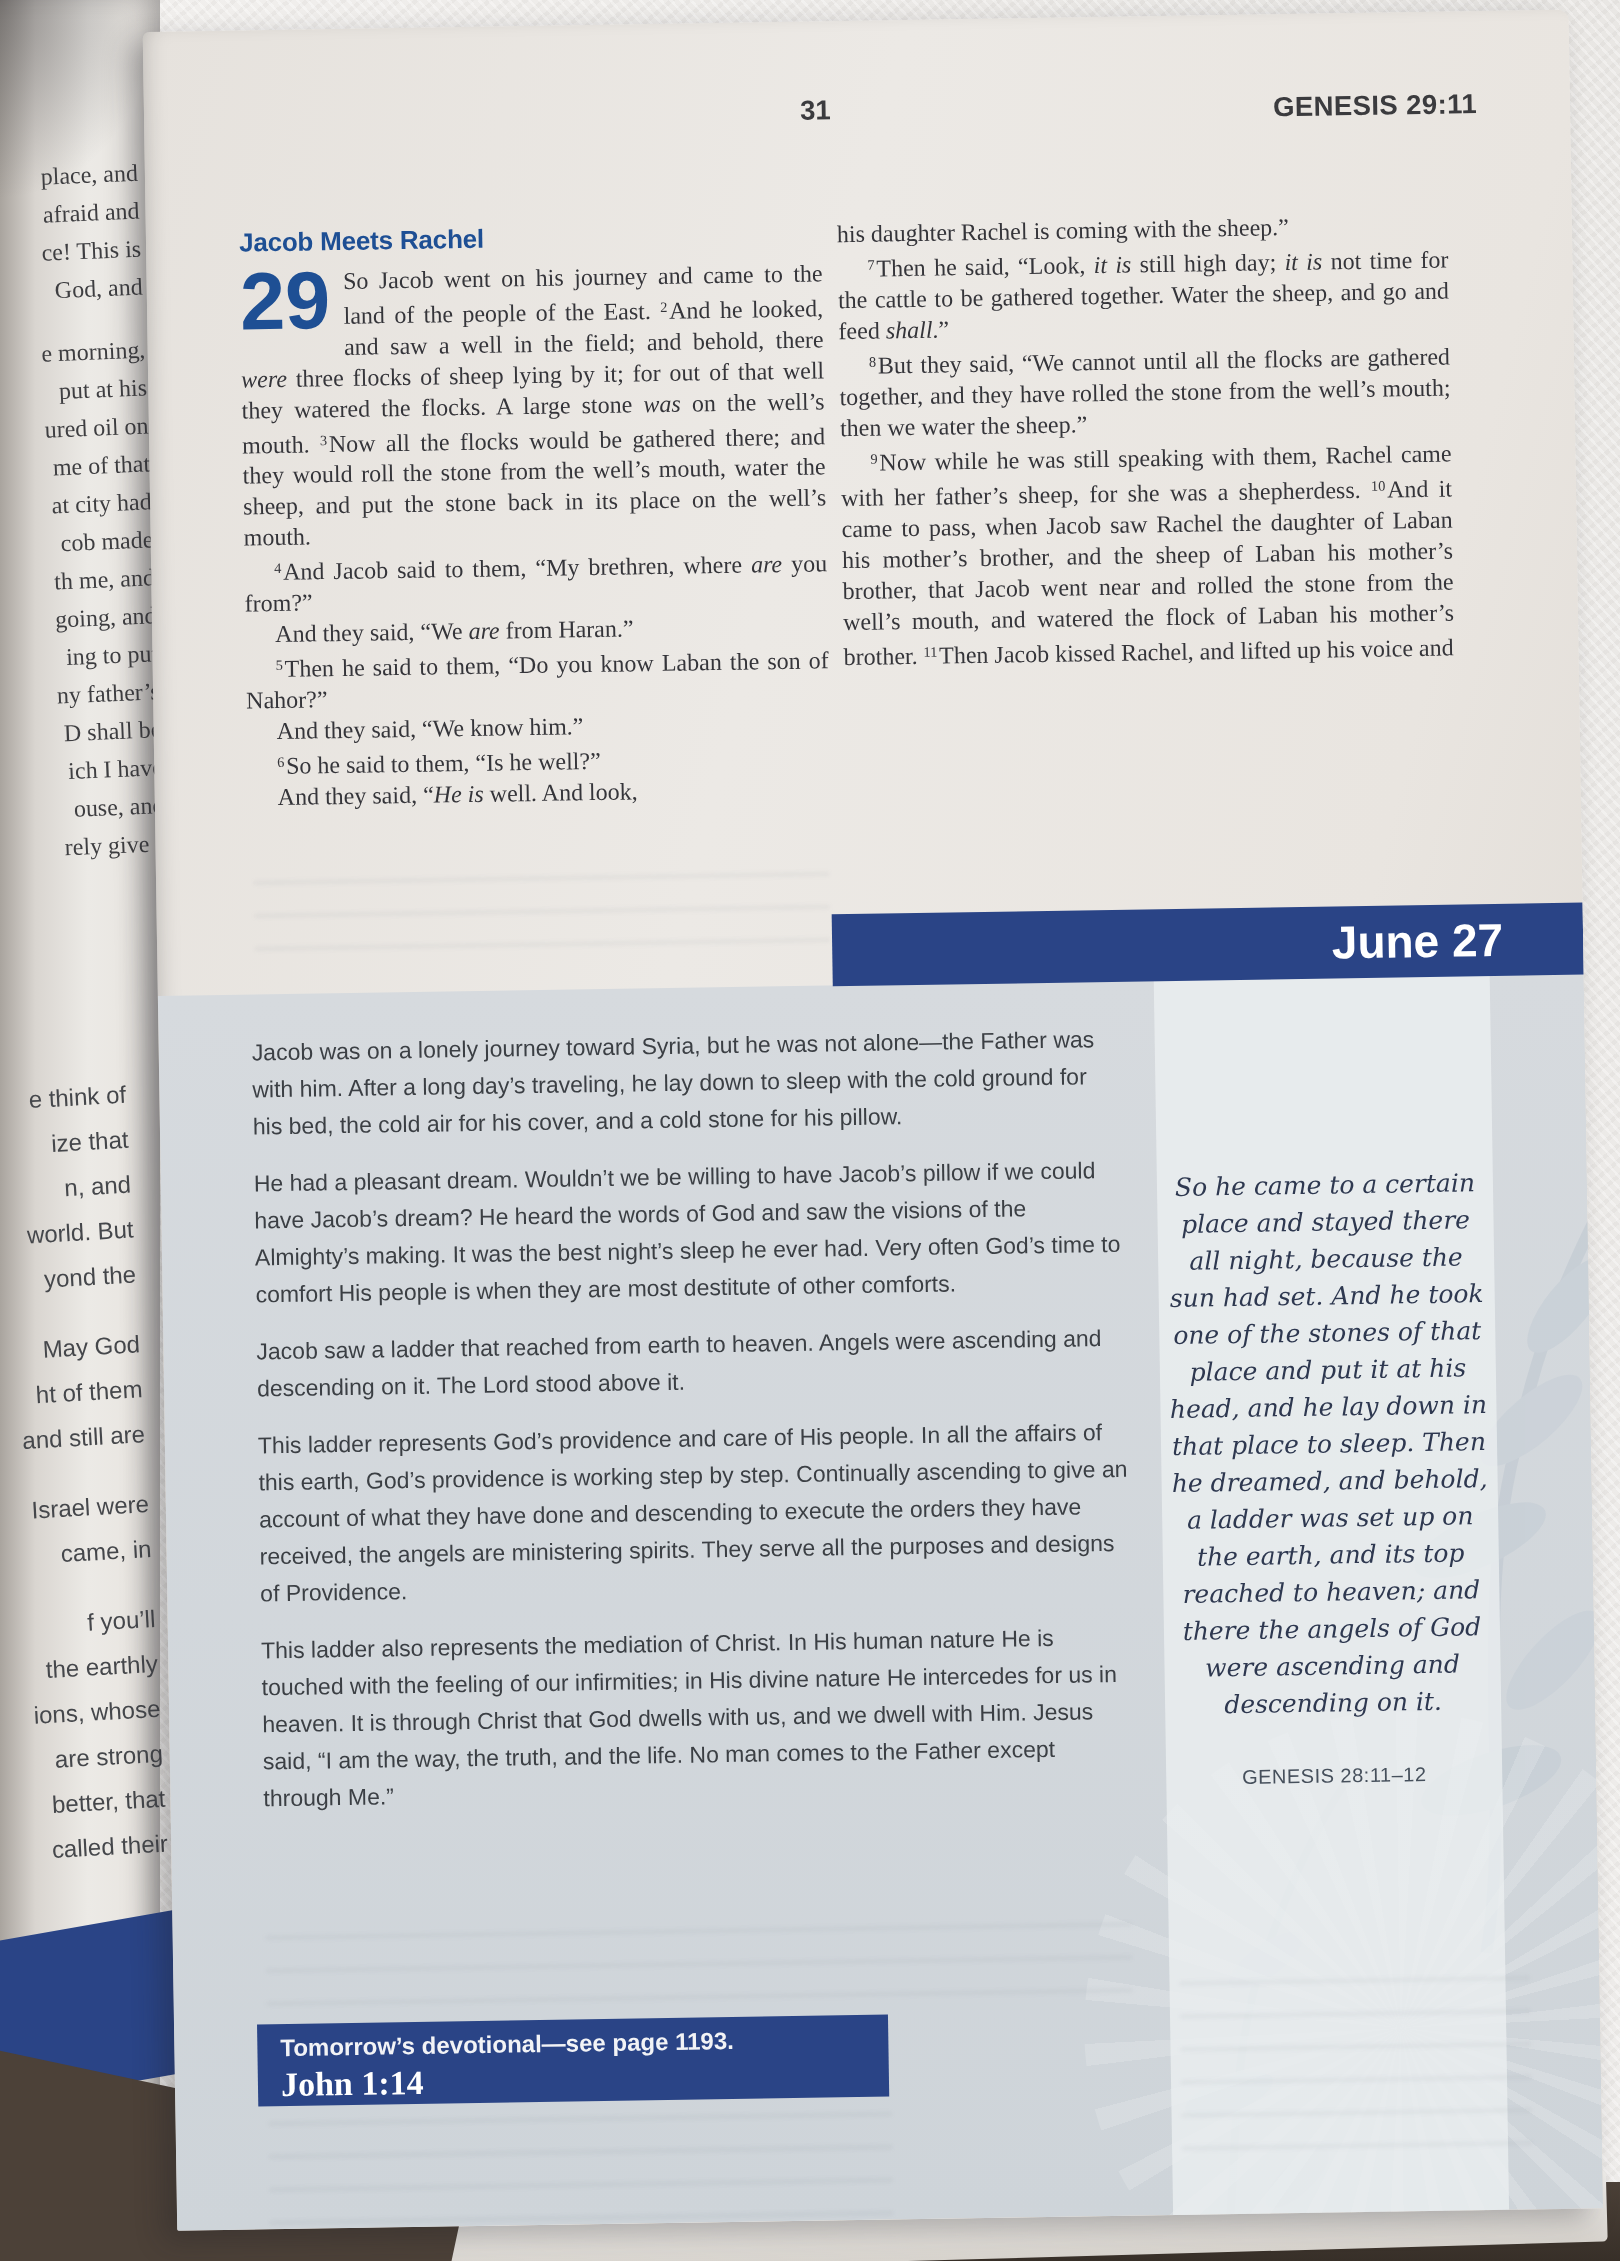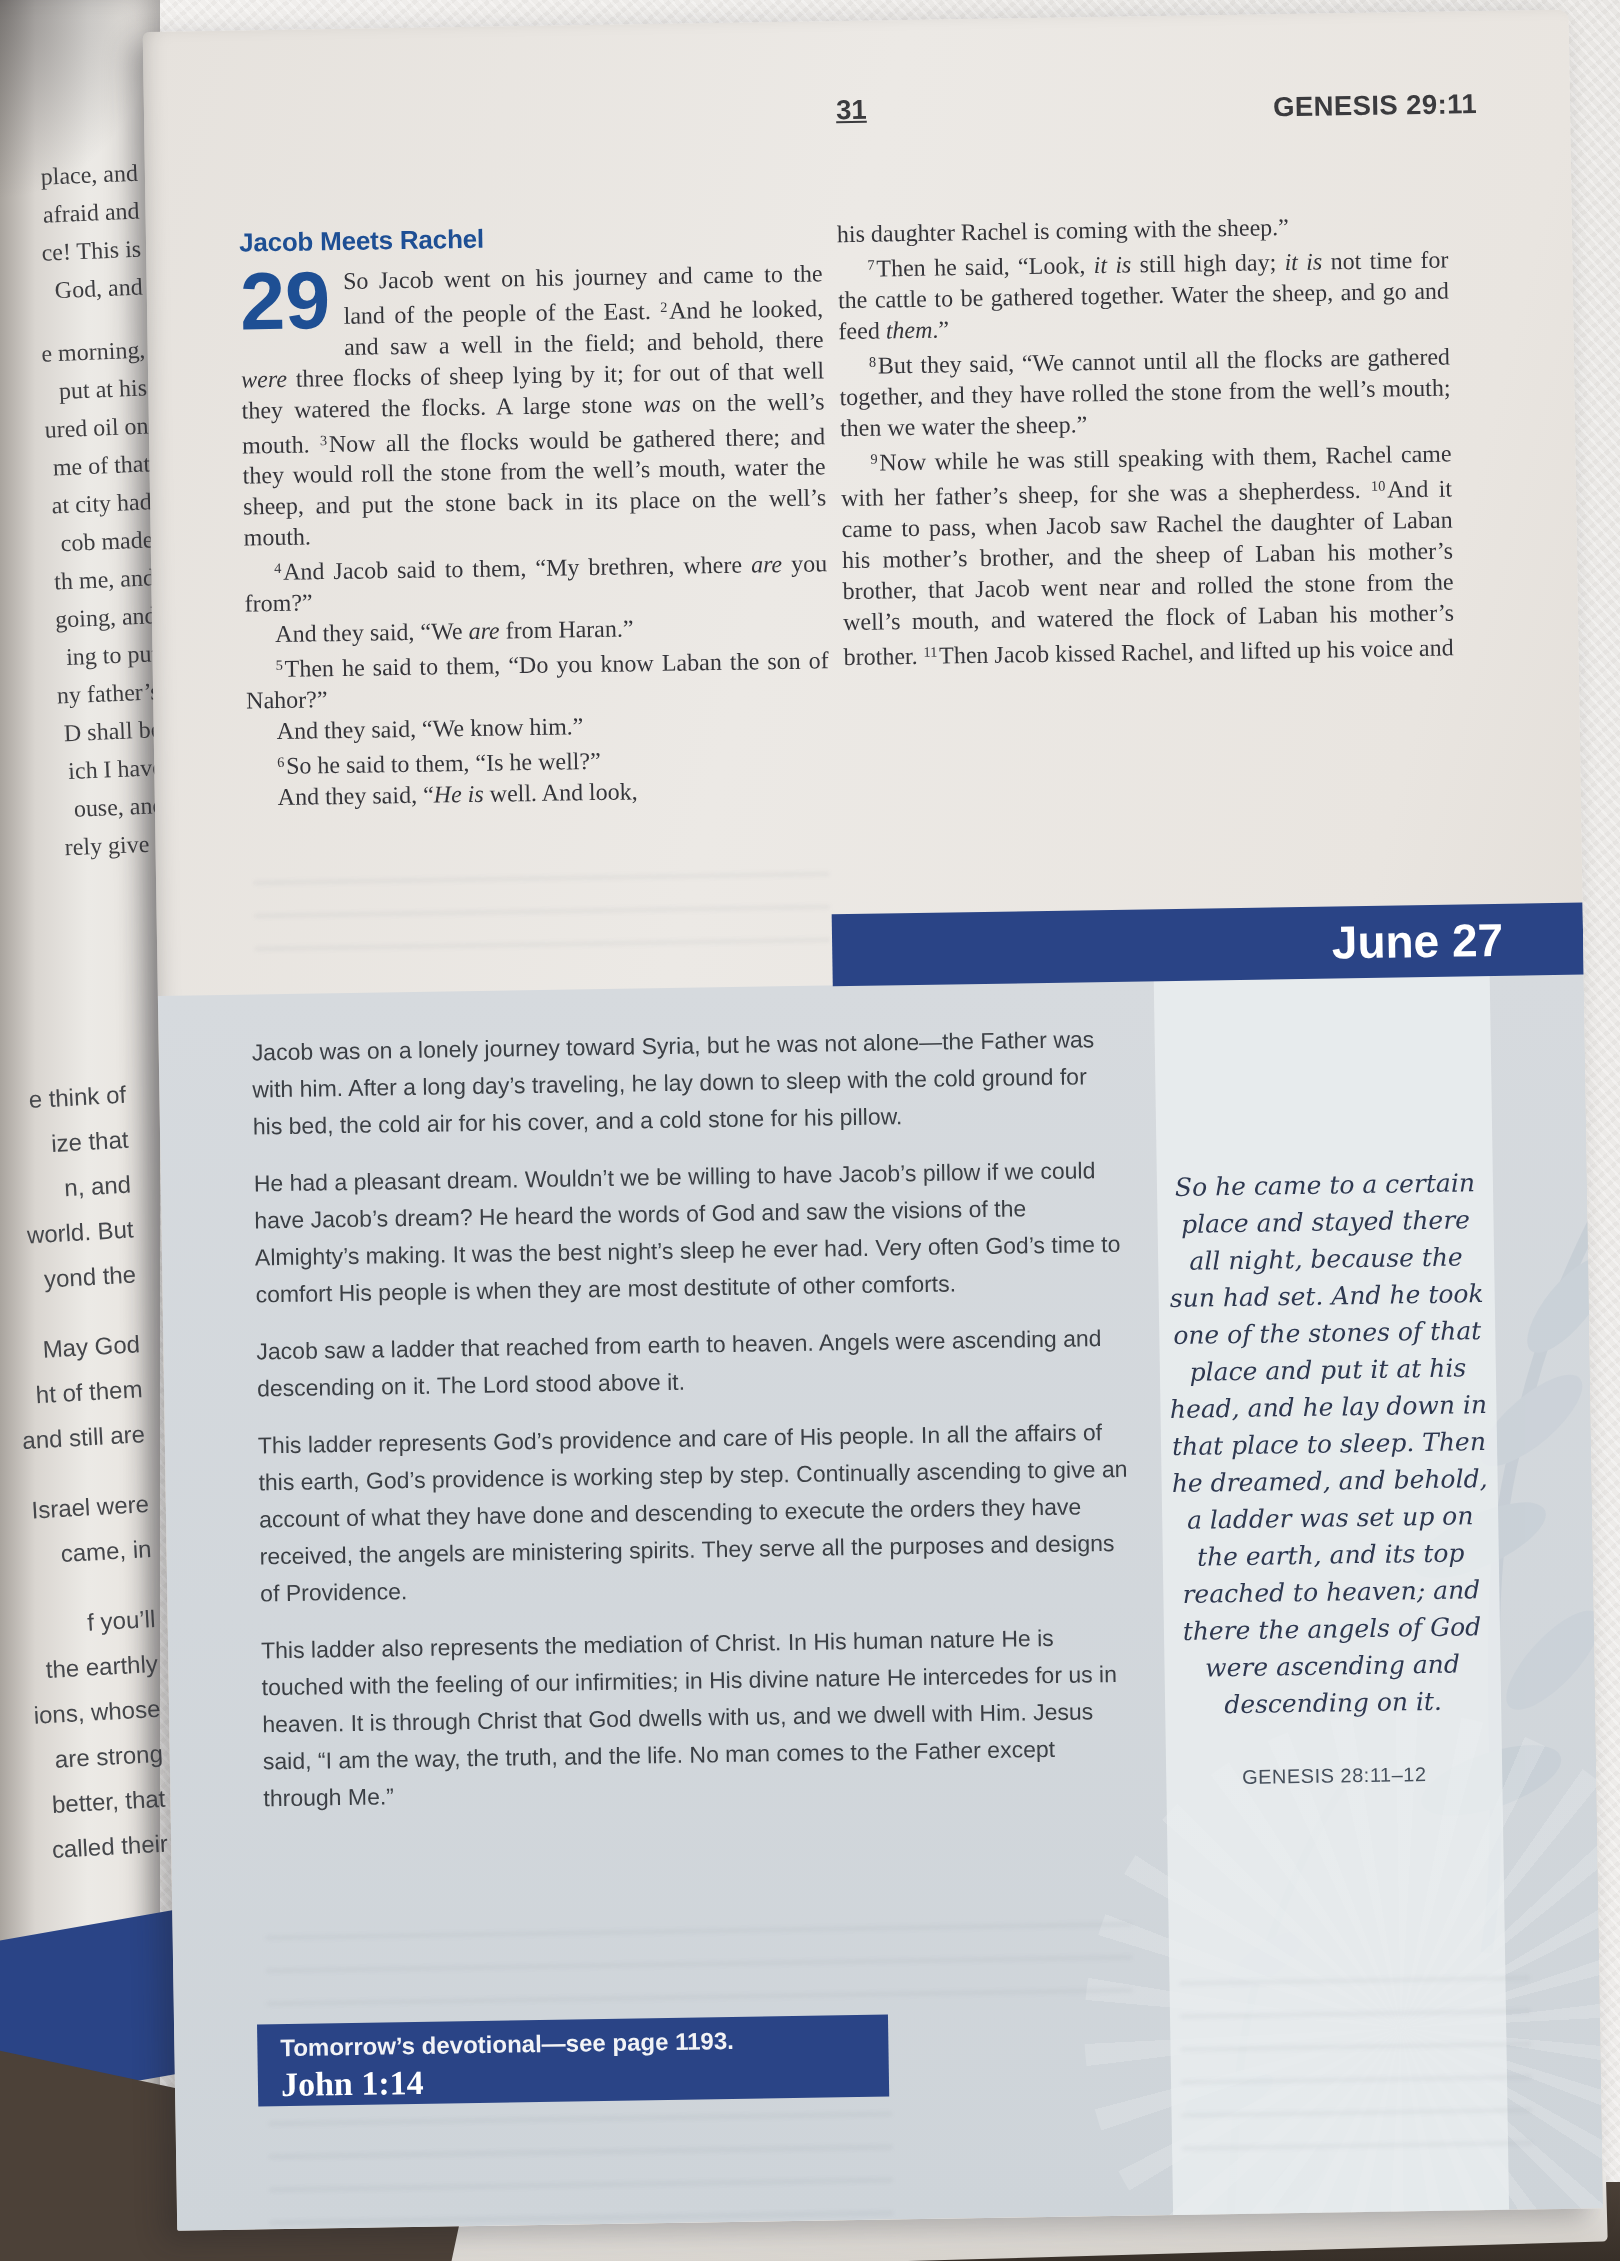--- a/index.html
+++ b/index.html
@@ -65,22 +65,22 @@
   
   .main-page {
     position: absolute; left: 153px; top: 23px; width: 1426px; height: 2199px; z-index: 5;
     transform: rotate(-0.9deg); transform-origin: 40% 30%;
     background: linear-gradient(105deg, #e6e2dd, var(--paper, #ece9e5) 38%, #e9e5e0 72%, #ddd8d2);
     border-radius: 6.7px 11.7px 1.7px 1.7px;
     box-shadow: -13.3px 10px 28px rgba(30,30,35,.30), inset 13.3px 0 23px -13.3px rgba(0,0,0,.22);
     overflow: hidden;
   }
   .running-pageno {
-    position: absolute; left: 692px; top: 73px;
-    font: bold 27.5px "Liberation Sans", sans-serif; color: #3b3b3e; text-decoration: underline;
+    position: absolute; left: 656px; top: 73px;
+    font: bold 27.5px "Liberation Sans", sans-serif; color: #3b3b3e;
   }
   .running-head {
     position: absolute; right: 93px; top: 77px;
     font: bold 27.5px "Liberation Sans", sans-serif; color: #3b3b3e; letter-spacing: 0.4px;
   }
   
   .scripture {
     position: absolute; left: 93px; top: 198px; width: 1209px;
     display: flex; gap: 15px; z-index: 2;
   }
@@ -232,21 +232,21 @@
           <p class="verse indent"><sup class="vs">4</sup>And Jacob said to them, “My brethren, where <em>are</em> you from?”</p>
           <p class="verse indent">And they said, “We <em>are</em> from Haran.”</p>
           <p class="verse indent"><sup class="vs">5</sup>Then he said to them, “Do you know Laban the son of Nahor?”</p>
           <p class="verse indent">And they said, “We know him.”</p>
           <p class="verse indent"><sup class="vs">6</sup>So he said to them, “Is he well?”</p>
           <p class="verse indent">And they said, “<em>He is</em> well. And look,</p>
         </div>
     </div>
     <div class="col-right">
         <p class="verse">his daughter Rachel is coming with the sheep.”</p>
-        <p class="verse indent"><sup class="vs">7</sup>Then he said, “Look, <em>it is</em> still high day; <em>it is</em> not time for the cattle to be gathered together. Water the sheep, and go and feed <em>them</em>.”</p>
+        <p class="verse indent"><sup class="vs">7</sup>Then he said, “Look, <em>it is</em> still high day; <em>it is</em> not time for the cattle to be gathered together. Water the sheep, and go and feed <em>shall</em>.”</p>
         <p class="verse indent"><sup class="vs">8</sup>But they said, “We cannot until all the flocks are gathered together, and they have rolled the stone from the well’s mouth; then we water the sheep.”</p>
         <p class="verse indent"><sup class="vs">9</sup>Now while he was still speaking with them, Rachel came with her father’s sheep, for she was a shepherdess. <sup class="vs">10</sup>And it came to pass, when Jacob saw Rachel the daughter of Laban his mother’s brother, and the sheep of Laban his mother’s brother, that Jacob went near and rolled the stone from the well’s mouth, and watered the flock of Laban his mother’s brother. <sup class="vs">11</sup>Then Jacob kissed Rachel, and lifted up his voice and</p>
       </div>
   </div>
 
   <div class="devotional-bg">
     <div class="light-strip"></div>
     <svg class="watermark" viewBox="0 0 300 900" xmlns="http://www.w3.org/2000/svg">
       <path d="M150 880 C 180 700 140 520 190 330 C 220 200 260 120 295 55" stroke="#b9c3cd" stroke-width="13" fill="none"></path>
       <ellipse cx="250" cy="175" rx="64" ry="24" transform="rotate(-50 250 175)" fill="#bfc9d2"></ellipse>

